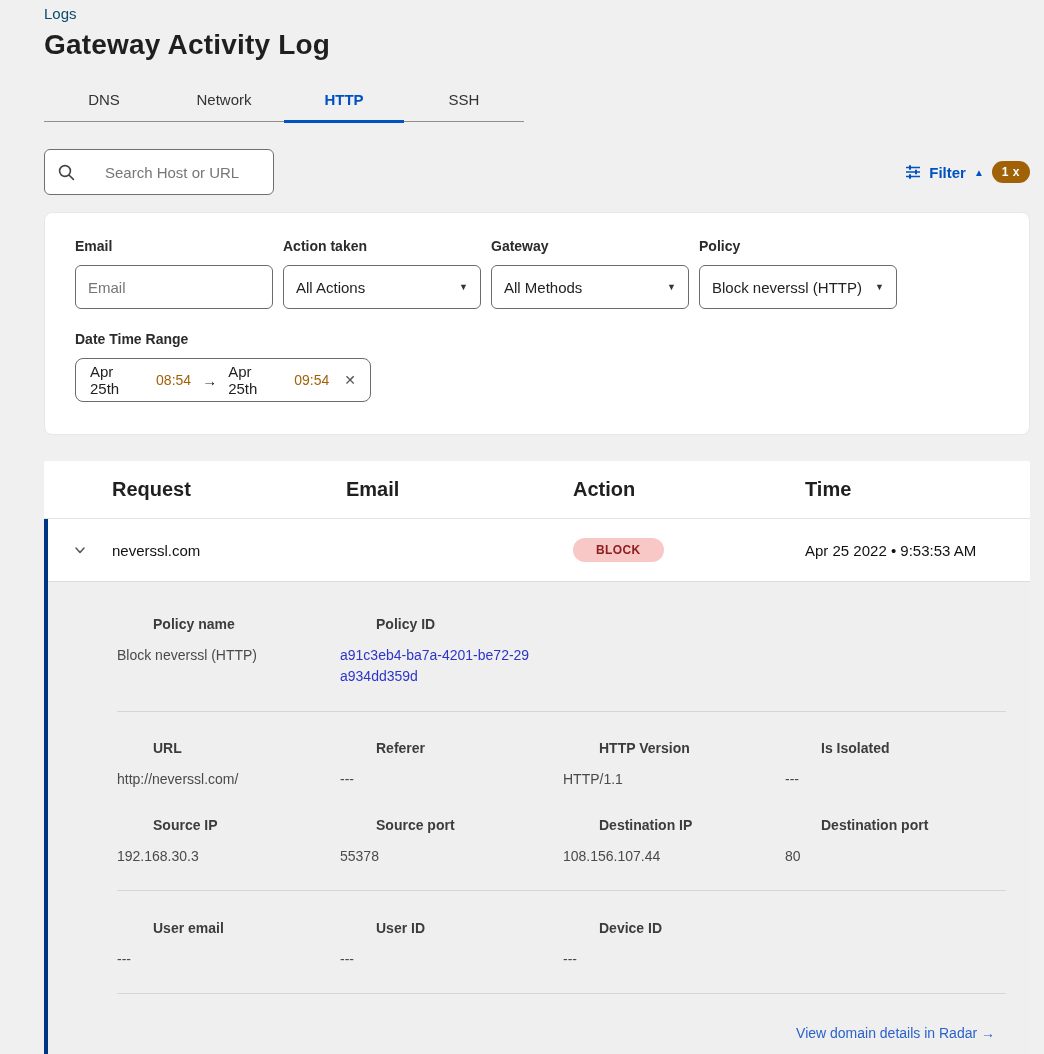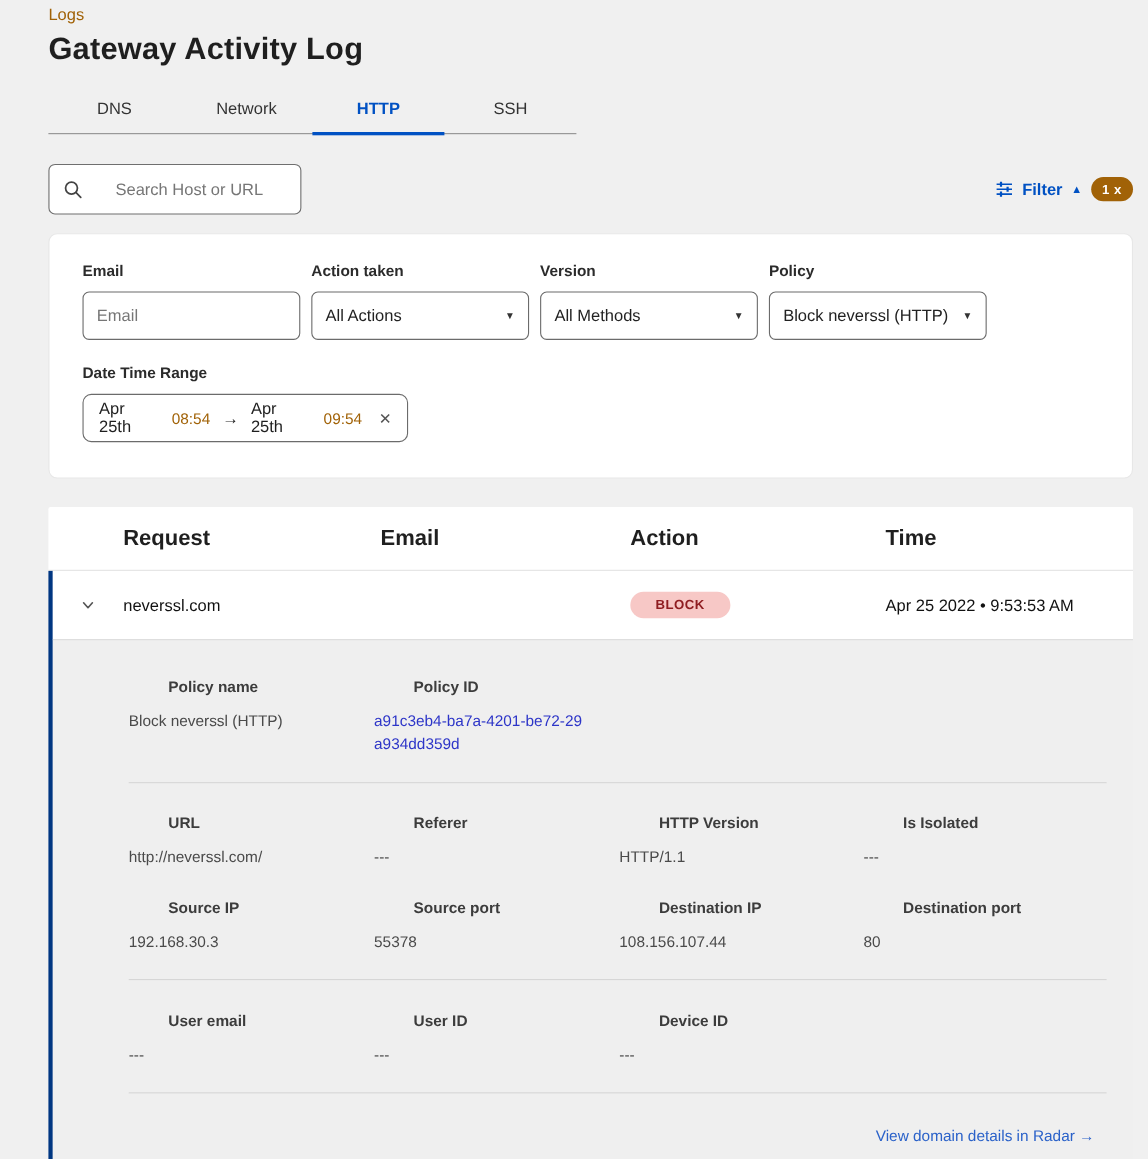--- a/index.html
+++ b/index.html
@@ -4,21 +4,21 @@
 <style>
   * { margin:0; padding:0; box-sizing:border-box; }
   html,body { width:1044px; height:1054px; overflow:hidden; }
   body {
     font-family:"Liberation Sans","DejaVu Sans",sans-serif;
     background:#f0f0f0; color:#222;
   }
   .content { margin-left:44px; width:986px; }
 
   
-  .breadcrumb { padding-top:5px; font-size:15px; color:#a16207; }
+  .breadcrumb { padding-top:5px; font-size:15px; color:#0c4a6e; }
   .page-title { margin-top:7px; font-size:28px; font-weight:700; color:#1f1f1f; letter-spacing:.2px; }
 
   
   .tabs { margin-top:20px; width:480px; display:flex; border-bottom:1px solid #8f8f8f; }
   .tab { width:120px; text-align:center; font-size:15px; color:#333; padding:10px 0 13px; cursor:pointer; position:relative; }
   .tab.active { color:#0051c3; font-weight:700; }
   .tab.active::after { content:""; position:absolute; left:0; right:0; bottom:-2px; height:3px; background:#0051c3; }
 
   
   .searchbar { margin-top:27px; display:flex; justify-content:space-between; align-items:center; }
@@ -128,21 +128,21 @@
         </div>
       </div>
       <div class="field">
         <div class="field-label">Action taken</div>
         <div class="select-box">
           <span>All Actions</span>
           <span class="caret-down">▼</span>
         </div>
       </div>
       <div class="field">
-        <div class="field-label">Version</div>
+        <div class="field-label">Gateway</div>
         <div class="select-box">
           <span>All Methods</span>
           <span class="caret-down">▼</span>
         </div>
       </div>
       <div class="field">
         <div class="field-label">Policy</div>
         <div class="select-box">
           <span>Block neverssl (HTTP)</span>
           <span class="caret-down">▼</span>

